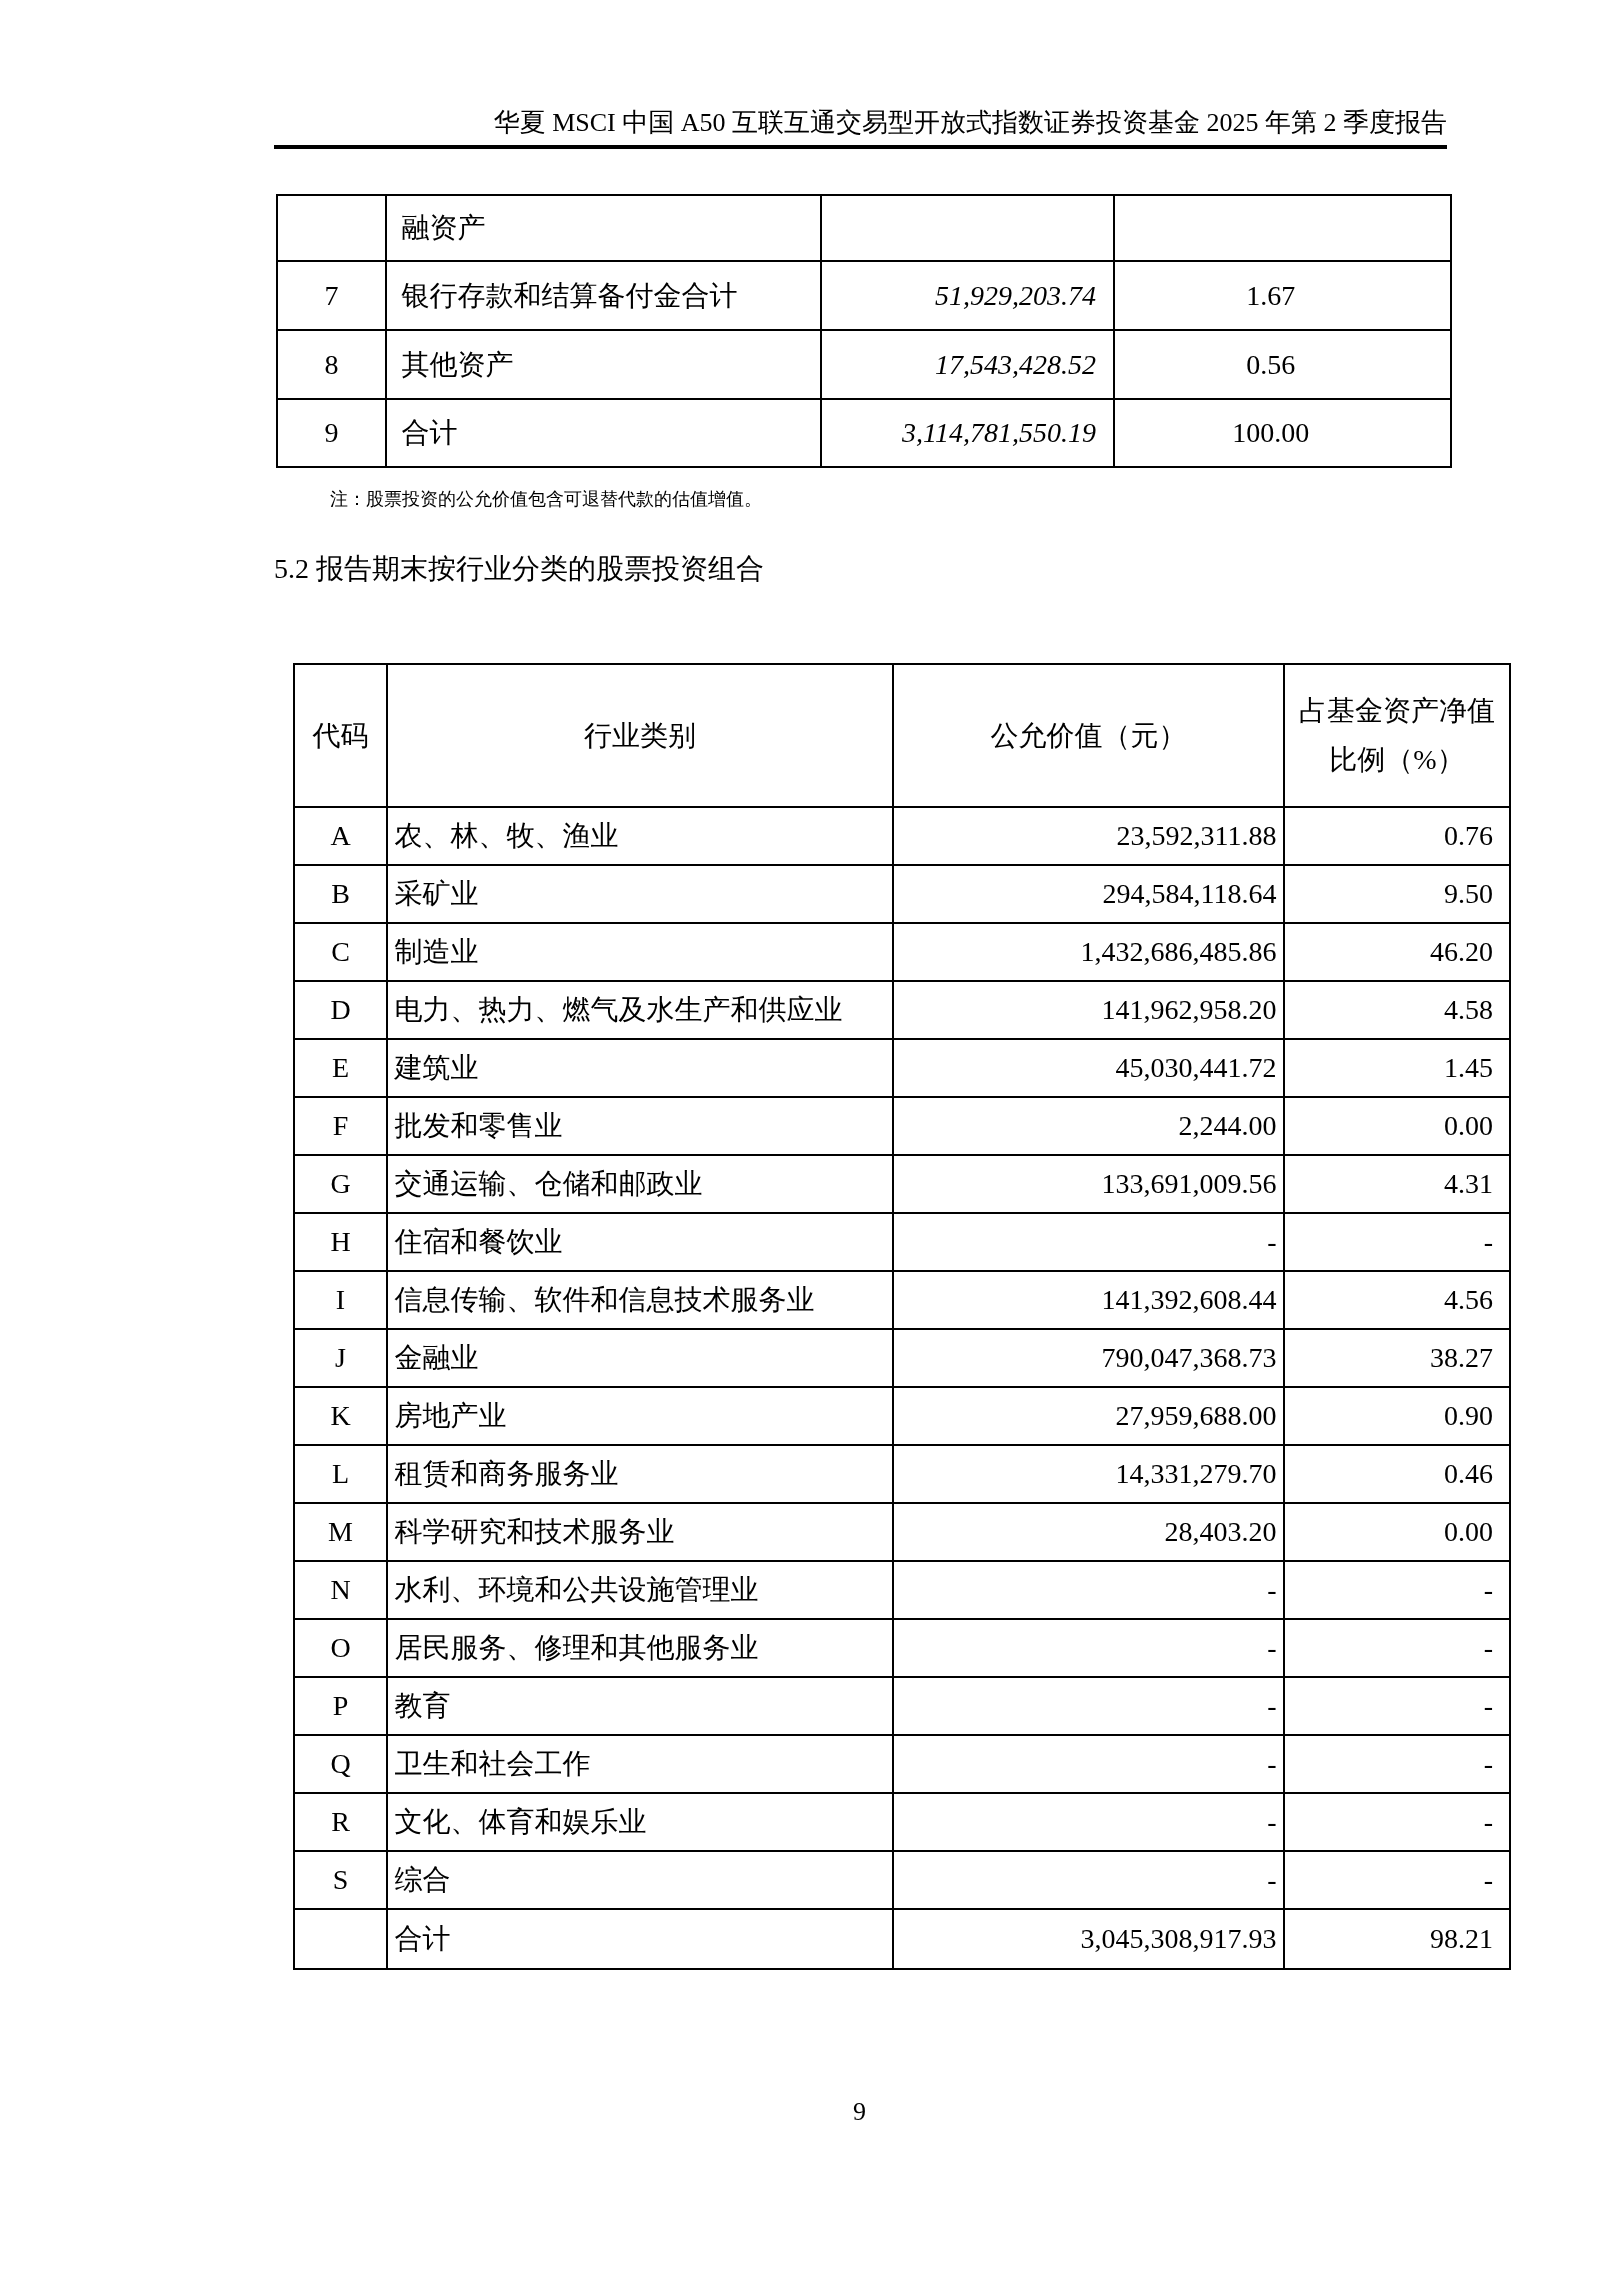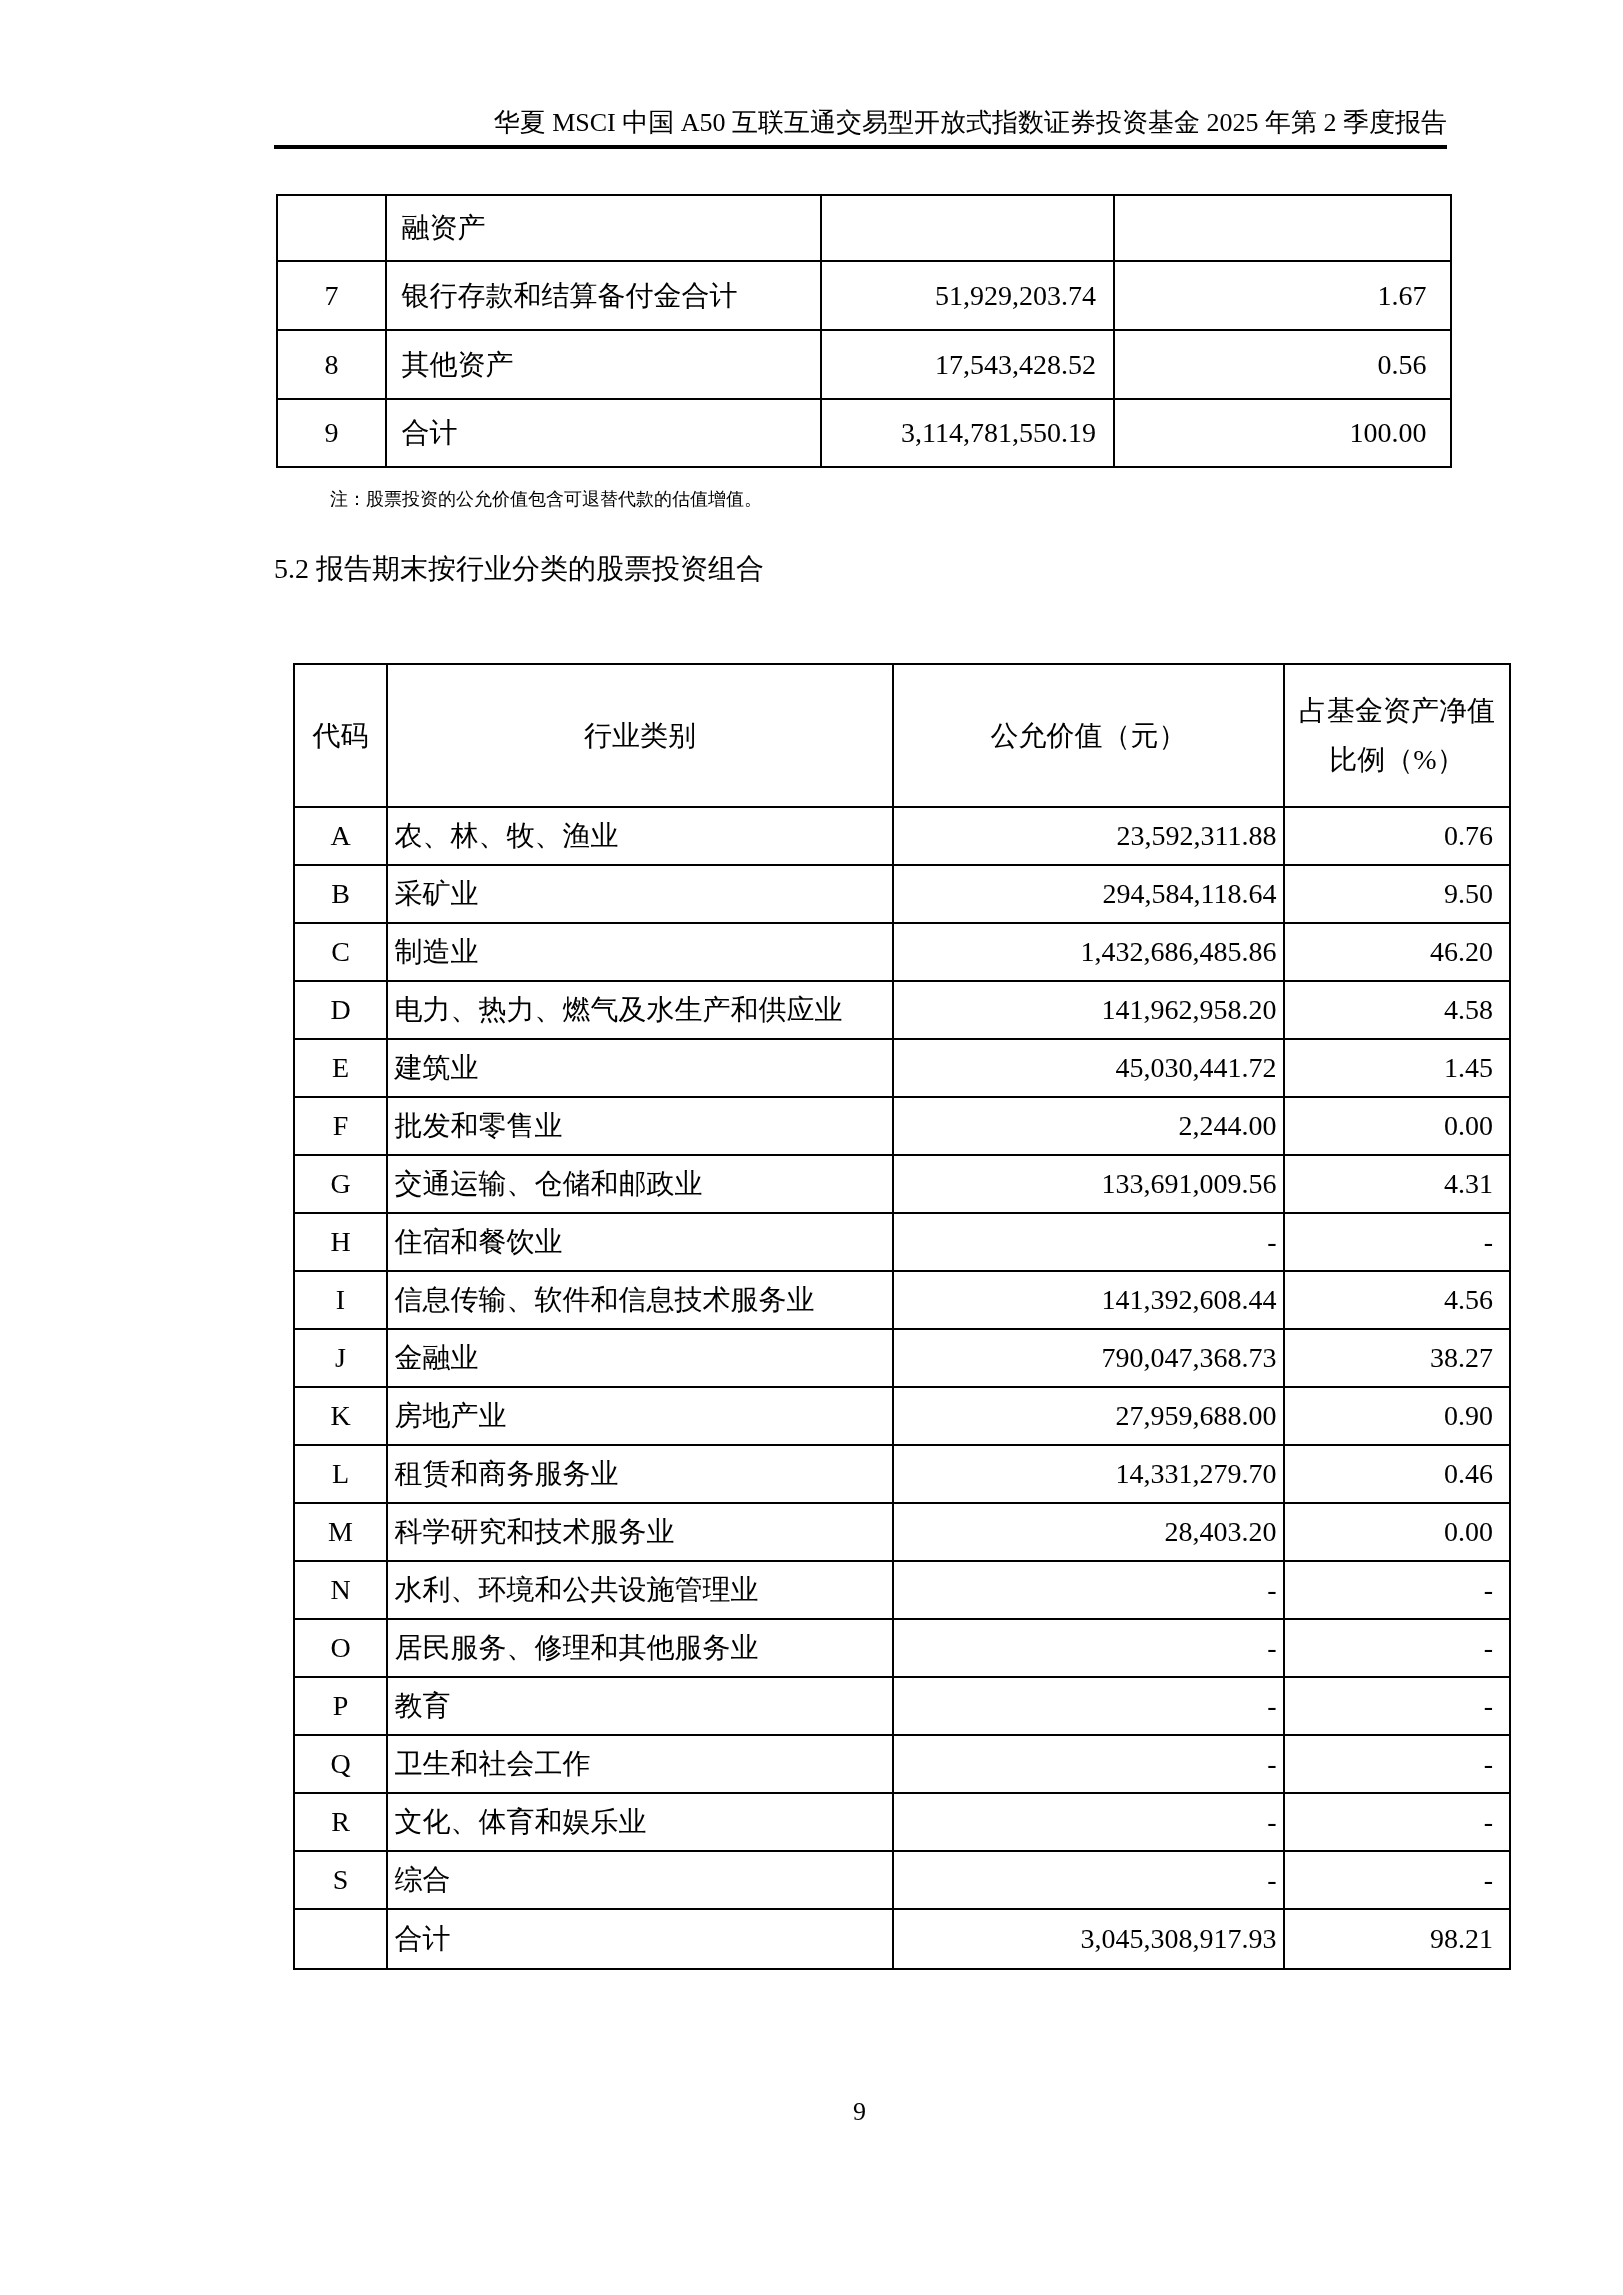--- a/index.html
+++ b/index.html
@@ -25,22 +25,22 @@
   td {
     border:2px solid #000000;
     font-size:28px;
     vertical-align:middle;
     overflow:hidden;
   }
   
   .t1 { left:228px; top:194px; width:1175px; }
   .t1 .c-no   { text-align:center; }
   .t1 .c-name { text-align:left; padding-left:14.4px; }
-  .t1 .c-val  { text-align:right; padding-right:17px; }
-  .t1 .c-pct  { text-align:right; padding-right:23.6px; }
+  .t1 .c-val  { text-align:right; padding-right:17px;font-style:italic; }
+  .t1 .c-pct  { text-align:center; padding-right:23.6px; }
   
   .note { position:absolute; left:282px; top:487px; font-size:18px; }
   .h52  { position:absolute; left:226px; top:550px; font-size:28px; }
   .h521 { position:absolute; left:226px; top:613px; font-size:28px; }
   
   .t2 { left:245px; top:663px; width:1216px; }
   .t2 .c-code { text-align:center; }
   .t2 .c-name { text-align:left; padding-left:6.5px; }
   .t2 .c-val  { text-align:right; padding-right:6.5px; }
   .t2 .c-pct  { text-align:right; padding-right:16px; }

